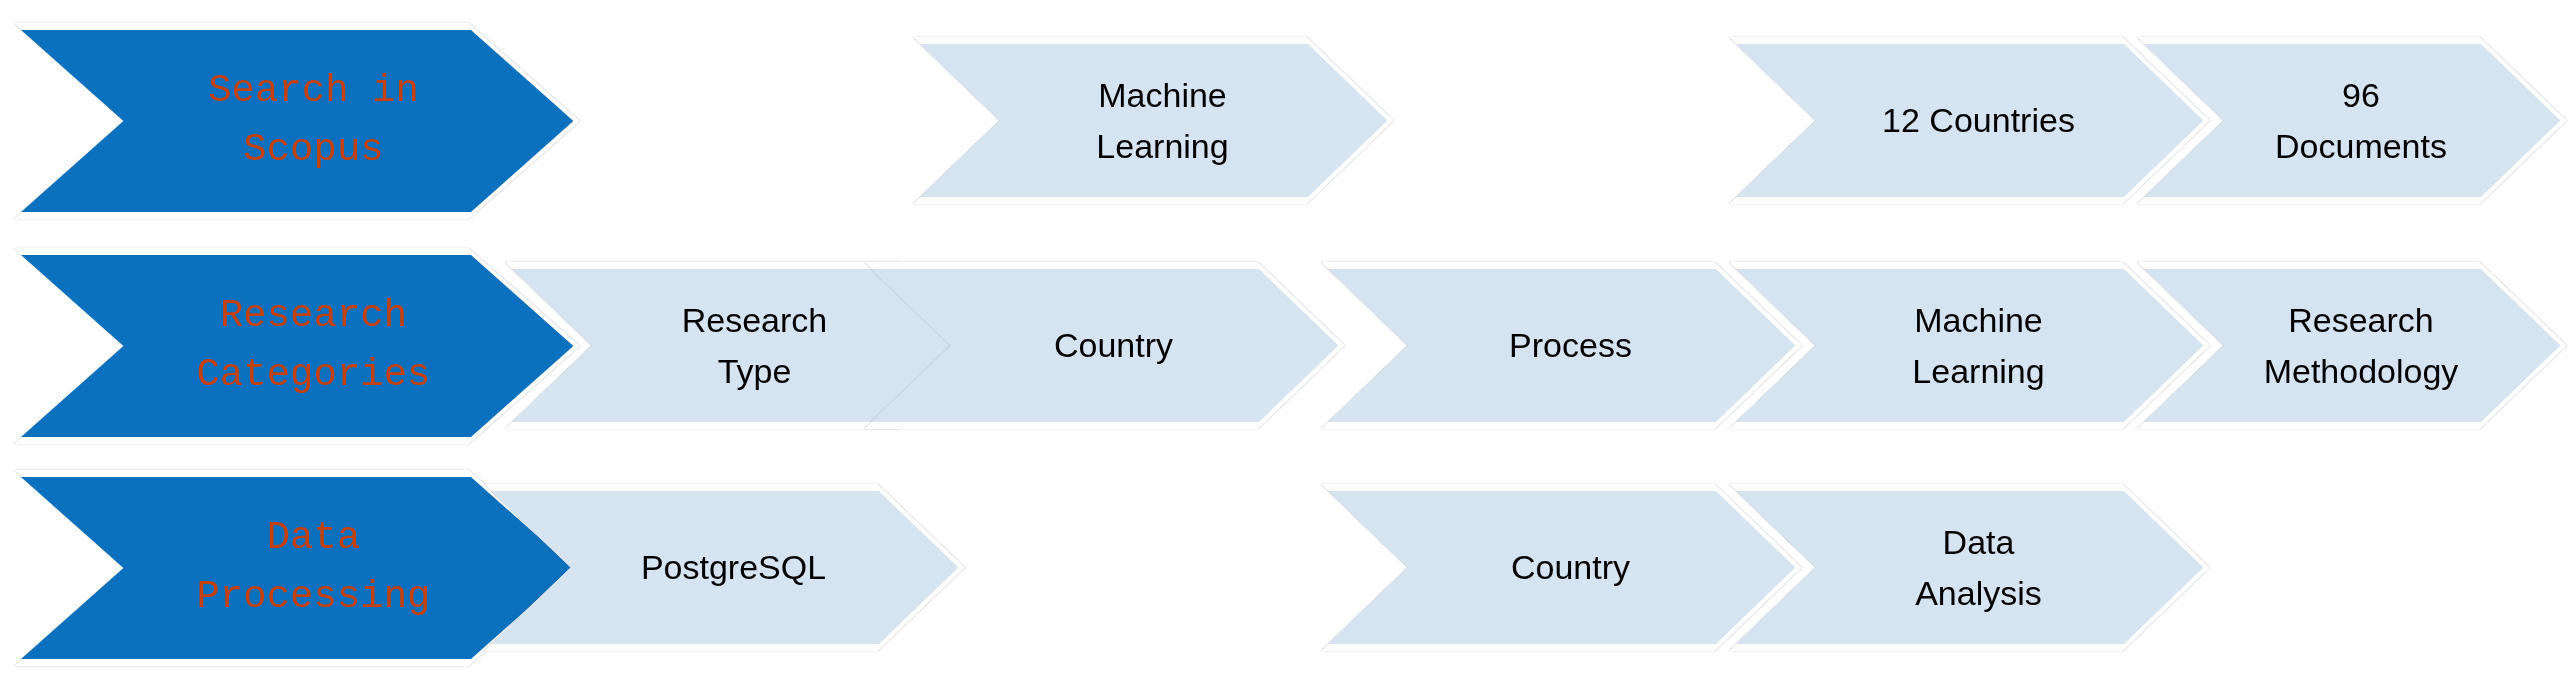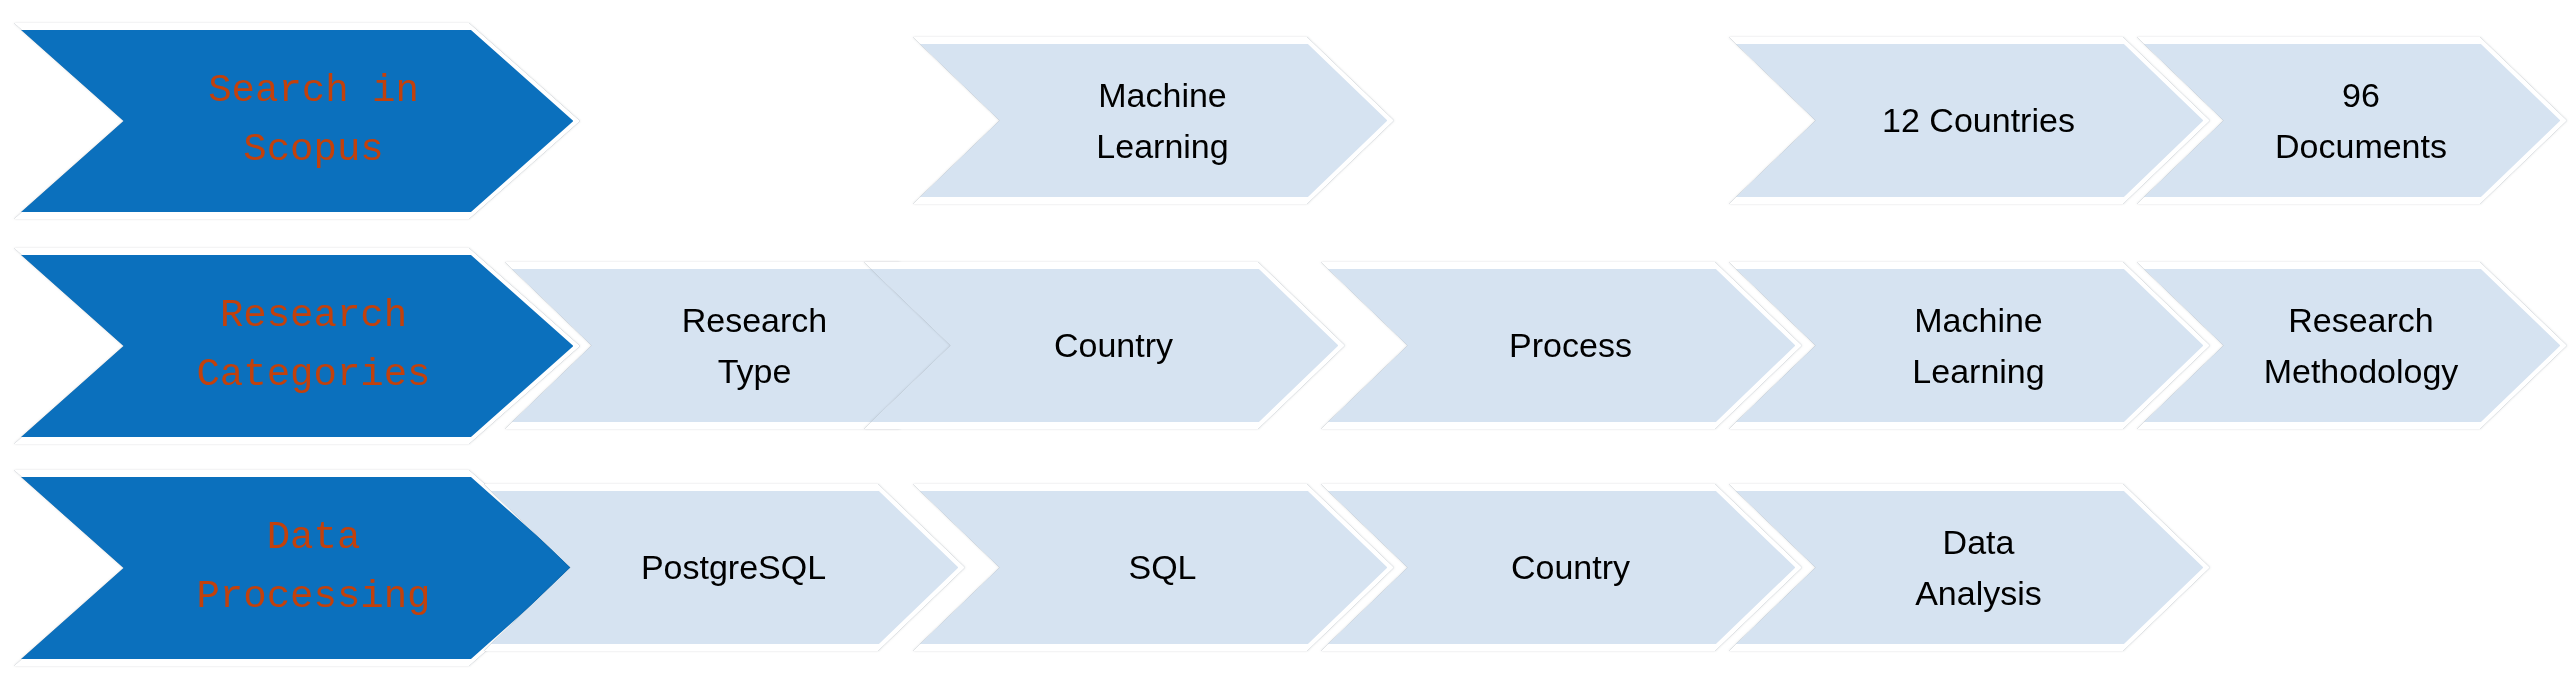--- a/index.html
+++ b/index.html
@@ -115,25 +115,20 @@
       <div class="chev-outline" style="clip-path: polygon(0px 0px, calc(100% - 111px) 0px, 100% 50%, calc(100% - 111px) 100%, 0px 100%, 111px 50%); background: rgb(255, 255, 255);"></div>
       <div class="chev-fill" style="inset: 6.6px; clip-path: polygon(0px 0px, calc(100% - 103px) 0px, 100% 50%, calc(100% - 103px) 100%, 0px 100%, 103px 50%); background: rgb(11, 112, 189);"></div>
       <div class="chev-label">Data
 Processing</div>
     </div>
     <div class="chev step" style="left: 484px; top: 484px; width: 481px; height: 167px;">
       <div class="chev-outline" style="clip-path: polygon(0px 0px, calc(100% - 87px) 0px, 100% 50%, calc(100% - 87px) 100%, 0px 100%, 87px 50%); background: rgb(255, 255, 255);"></div>
       <div class="chev-fill" style="inset: 6.6px; clip-path: polygon(0px 0px, calc(100% - 80px) 0px, 100% 50%, calc(100% - 80px) 100%, 0px 100%, 80px 50%); background: rgb(214, 227, 241);"></div>
       <div class="chev-label">PostgreSQL</div>
     </div>
-    <div class="chev step" style="left: 913px; top: 484px; width: 481px; height: 167px;">
-      <div class="chev-outline" style="clip-path: polygon(0px 0px, calc(100% - 87px) 0px, 100% 50%, calc(100% - 87px) 100%, 0px 100%, 87px 50%); background: rgb(255, 255, 255);"></div>
-      <div class="chev-fill" style="inset: 6.6px; clip-path: polygon(0px 0px, calc(100% - 80px) 0px, 100% 50%, calc(100% - 80px) 100%, 0px 100%, 80px 50%); background: rgb(214, 227, 241);"></div>
-      <div class="chev-label">SQL</div>
-    </div>
     <div class="chev step" style="left: 1321px; top: 484px; width: 481px; height: 167px;">
       <div class="chev-outline" style="clip-path: polygon(0px 0px, calc(100% - 87px) 0px, 100% 50%, calc(100% - 87px) 100%, 0px 100%, 87px 50%); background: rgb(255, 255, 255);"></div>
       <div class="chev-fill" style="inset: 6.6px; clip-path: polygon(0px 0px, calc(100% - 80px) 0px, 100% 50%, calc(100% - 80px) 100%, 0px 100%, 80px 50%); background: rgb(214, 227, 241);"></div>
       <div class="chev-label">Country</div>
     </div>
     <div class="chev step" style="left: 1729px; top: 484px; width: 481px; height: 167px;">
       <div class="chev-outline" style="clip-path: polygon(0px 0px, calc(100% - 87px) 0px, 100% 50%, calc(100% - 87px) 100%, 0px 100%, 87px 50%); background: rgb(255, 255, 255);"></div>
       <div class="chev-fill" style="inset: 6.6px; clip-path: polygon(0px 0px, calc(100% - 80px) 0px, 100% 50%, calc(100% - 80px) 100%, 0px 100%, 80px 50%); background: rgb(214, 227, 241);"></div>
       <div class="chev-label">Data
 Analysis</div>

